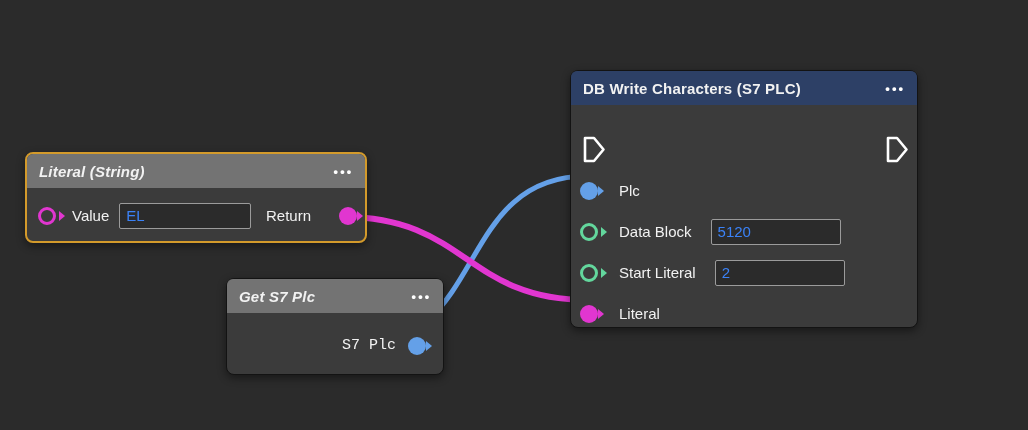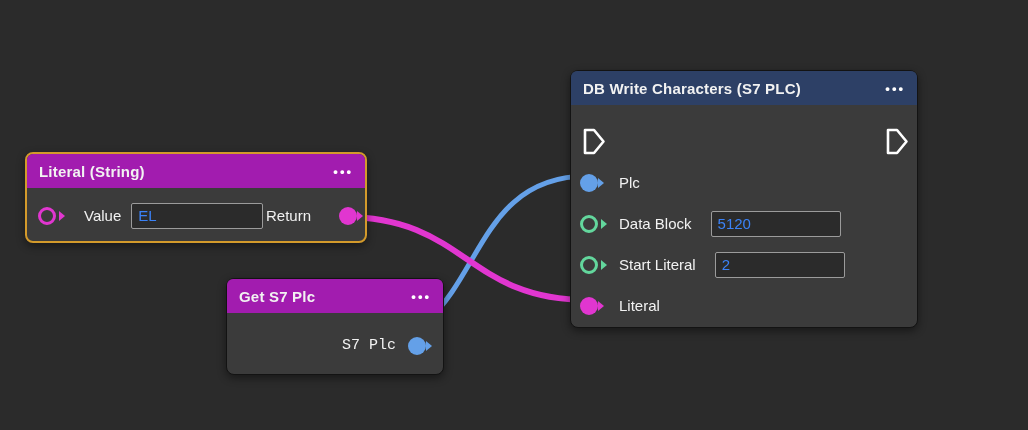--- a/index.html
+++ b/index.html
@@ -24,21 +24,21 @@
   }
   .node.selected{border:2px solid #d39a2b;}
   .node-header{
     height:34px;flex:0 0 34px;
     border-radius:6px 6px 0 0;
     display:flex;align-items:center;
     padding:0 12px;
     font-size:15px;font-weight:700;
     letter-spacing:.2px;
   }
-  .node-header.green{background:#a21caf;}
+  .node-header.green{background:#737373;font-style:italic;}
   .node-header.navy{background:#2d4066;}
   .node-title{flex:1;white-space:nowrap;overflow:hidden;}
   .menu-dots{
     font-size:13px;font-weight:700;letter-spacing:2px;
     color:#ffffff;cursor:pointer;line-height:1;
   }
   .node-body{flex:1;display:flex;flex-direction:column;justify-content:center;}
   .row{display:flex;align-items:center;}
   .lbl{font-size:15px;color:#f2f2f2;white-space:nowrap;}
   
@@ -70,28 +70,28 @@
     font-family:"Liberation Sans", sans-serif;
     font-size:15px;
     padding:0 6px;
     outline:none;
   }
   
   .flow-tri{display:block;}
   
   #node-literal{left:25px;top:152px;width:342px;height:91px;}
   #node-literal .row{padding:2px 8px 0 11px;gap:0;}
-  #node-literal .lbl-value{margin-left:28px;}
+  #node-literal .lbl-value{margin-left:16px;}
   #node-literal .tfield{width:132px;margin-left:10px;}
   #node-literal .lbl-return{margin-left:auto;margin-right:28px;}
 
   #node-getplc{left:182px;top:278px;width:218px;height:97px;margin-left:44px;}
   #node-getplc .row{justify-content:flex-end;padding:4px 17px 0 0;gap:12px;font-family:Liberation Mono, monospace;}
 
-  #node-dbwrite{left:570px;top:70px;width:348px;height:258px;}
+  #node-dbwrite{left:570px;top:70px;width:348px;height:258px;gap:8px;}
   #node-dbwrite .node-body{justify-content:flex-start;padding-top:16px;}
   #node-dbwrite .row{height:41px;flex:0 0 41px;padding:0 8px 0 9px;}
   #node-dbwrite .row .lbl{margin-left:21px;}
   #node-dbwrite .row .tfield{width:130px;margin-left:19px;}
   #node-dbwrite .row.flow{justify-content:space-between;padding:0 8px 0 12px;}
 </style>
 </head>
 <body>
 
 <div class="canvas">

